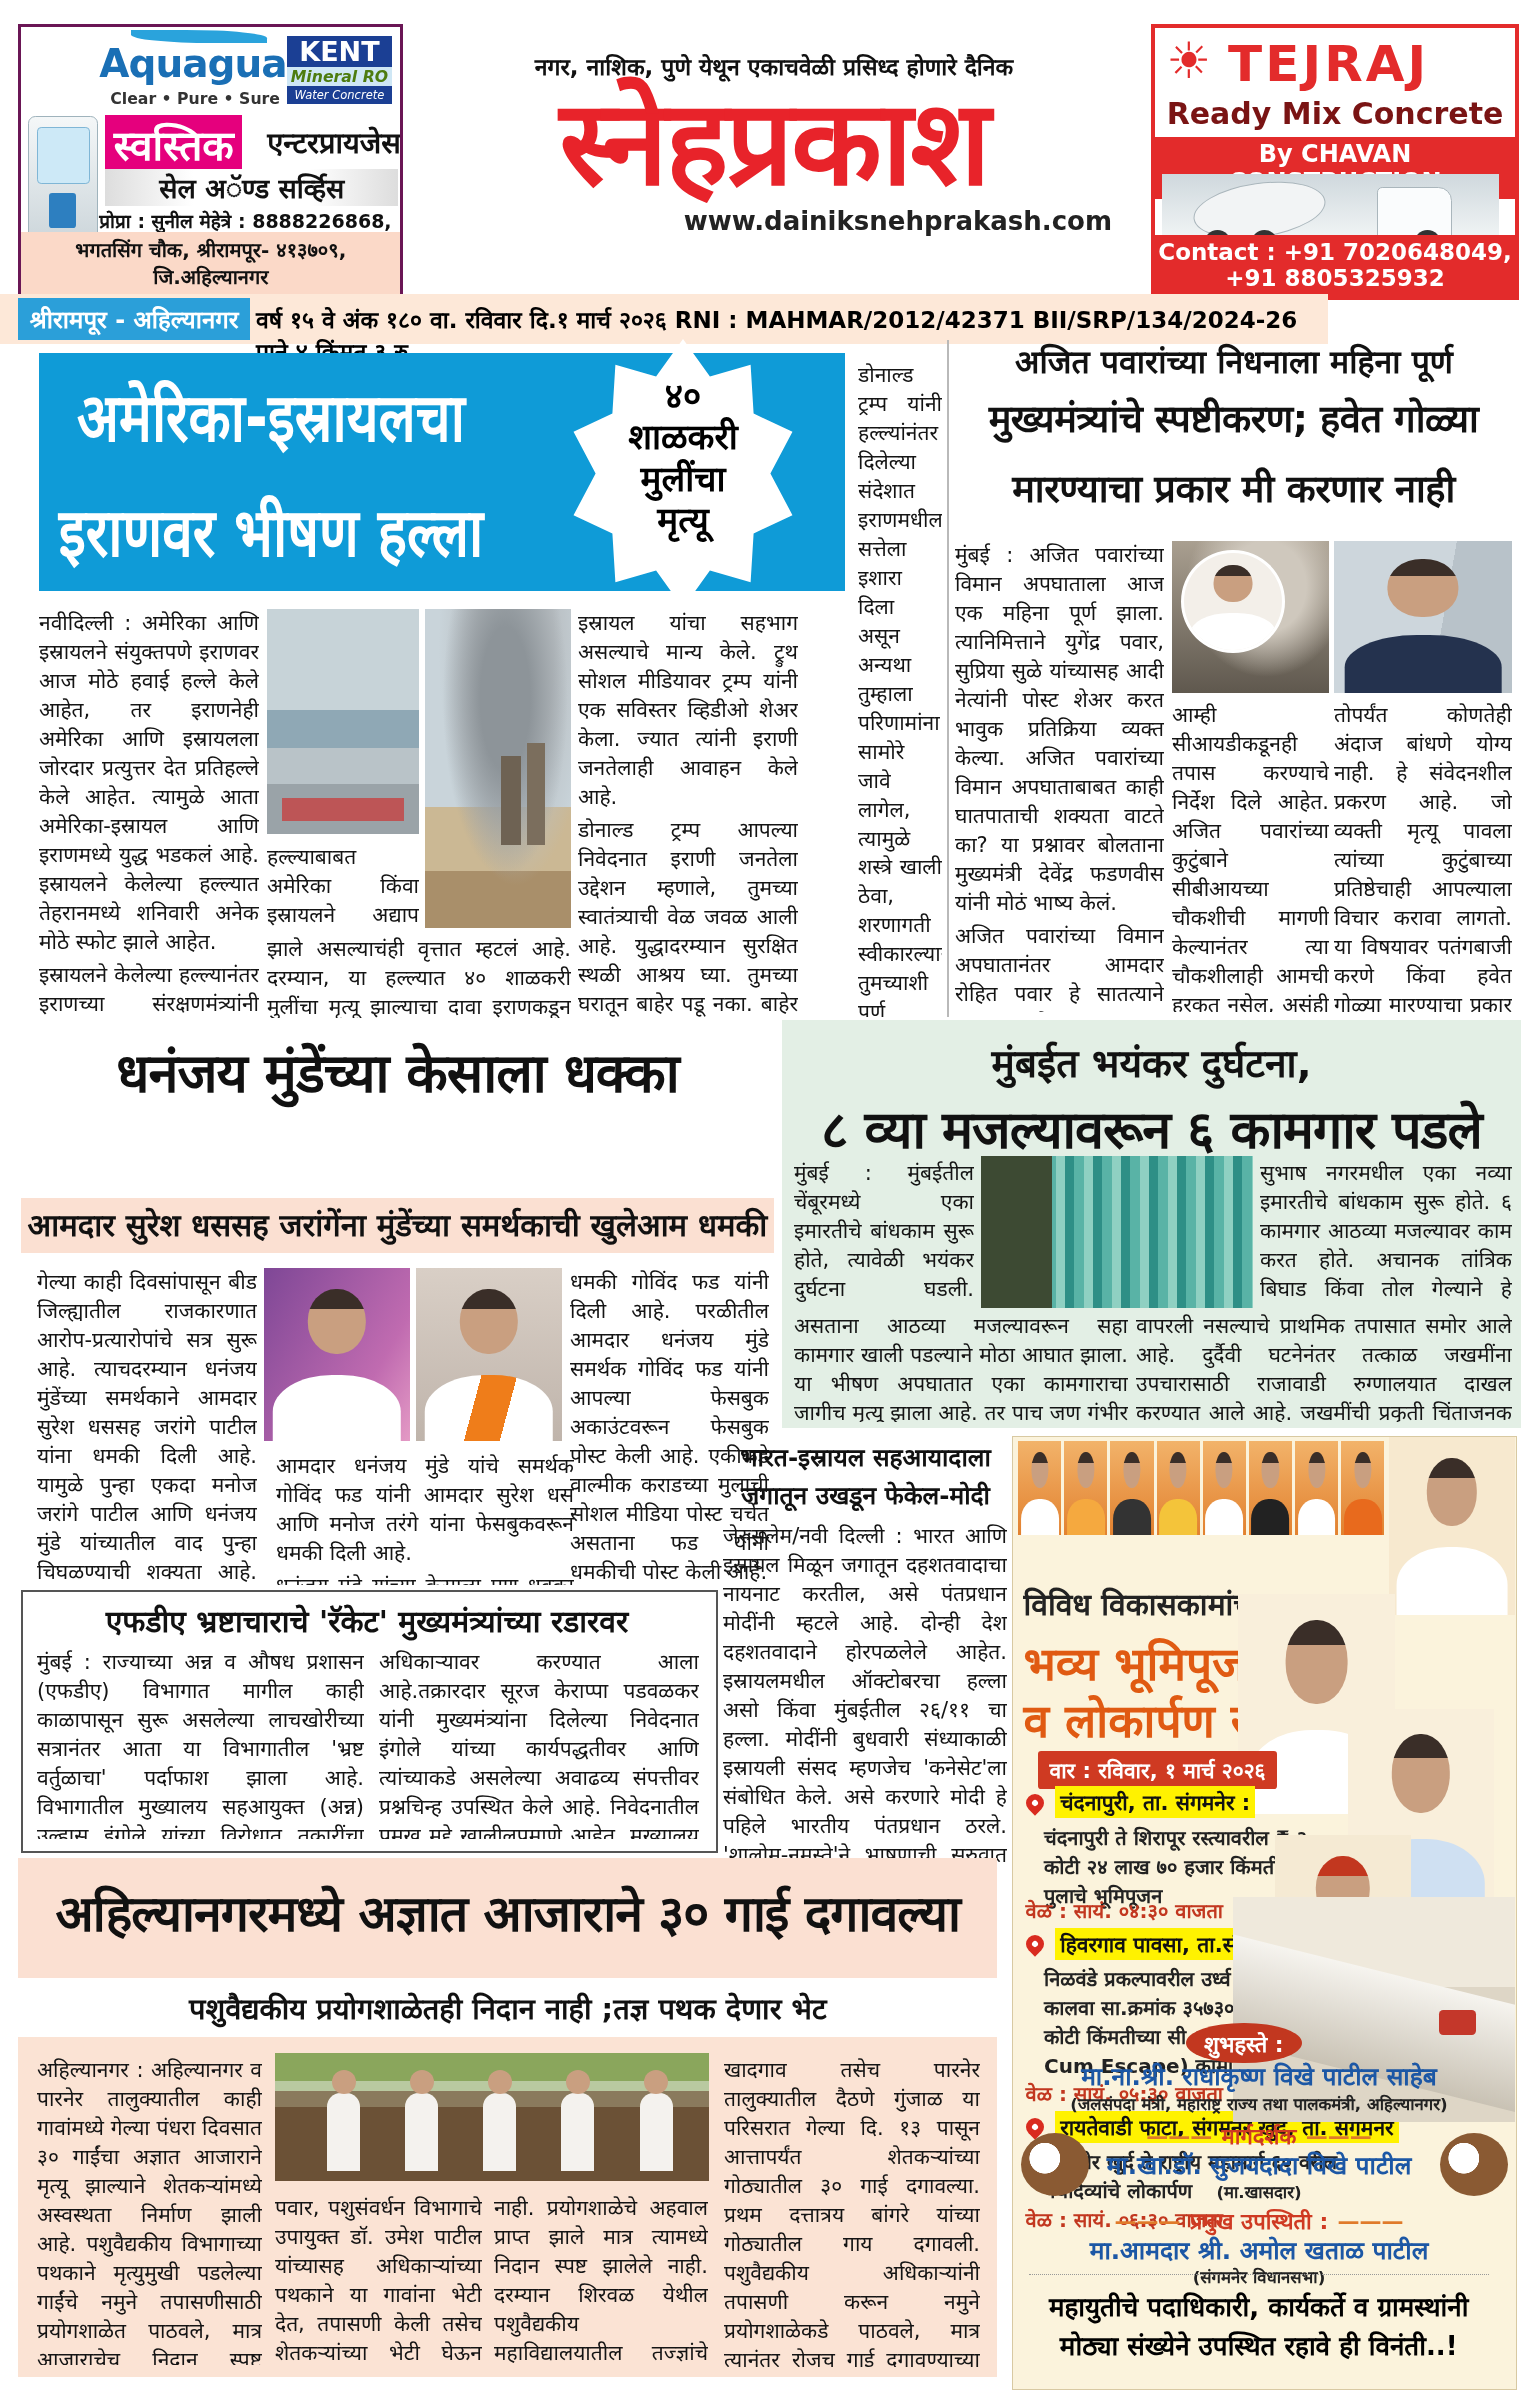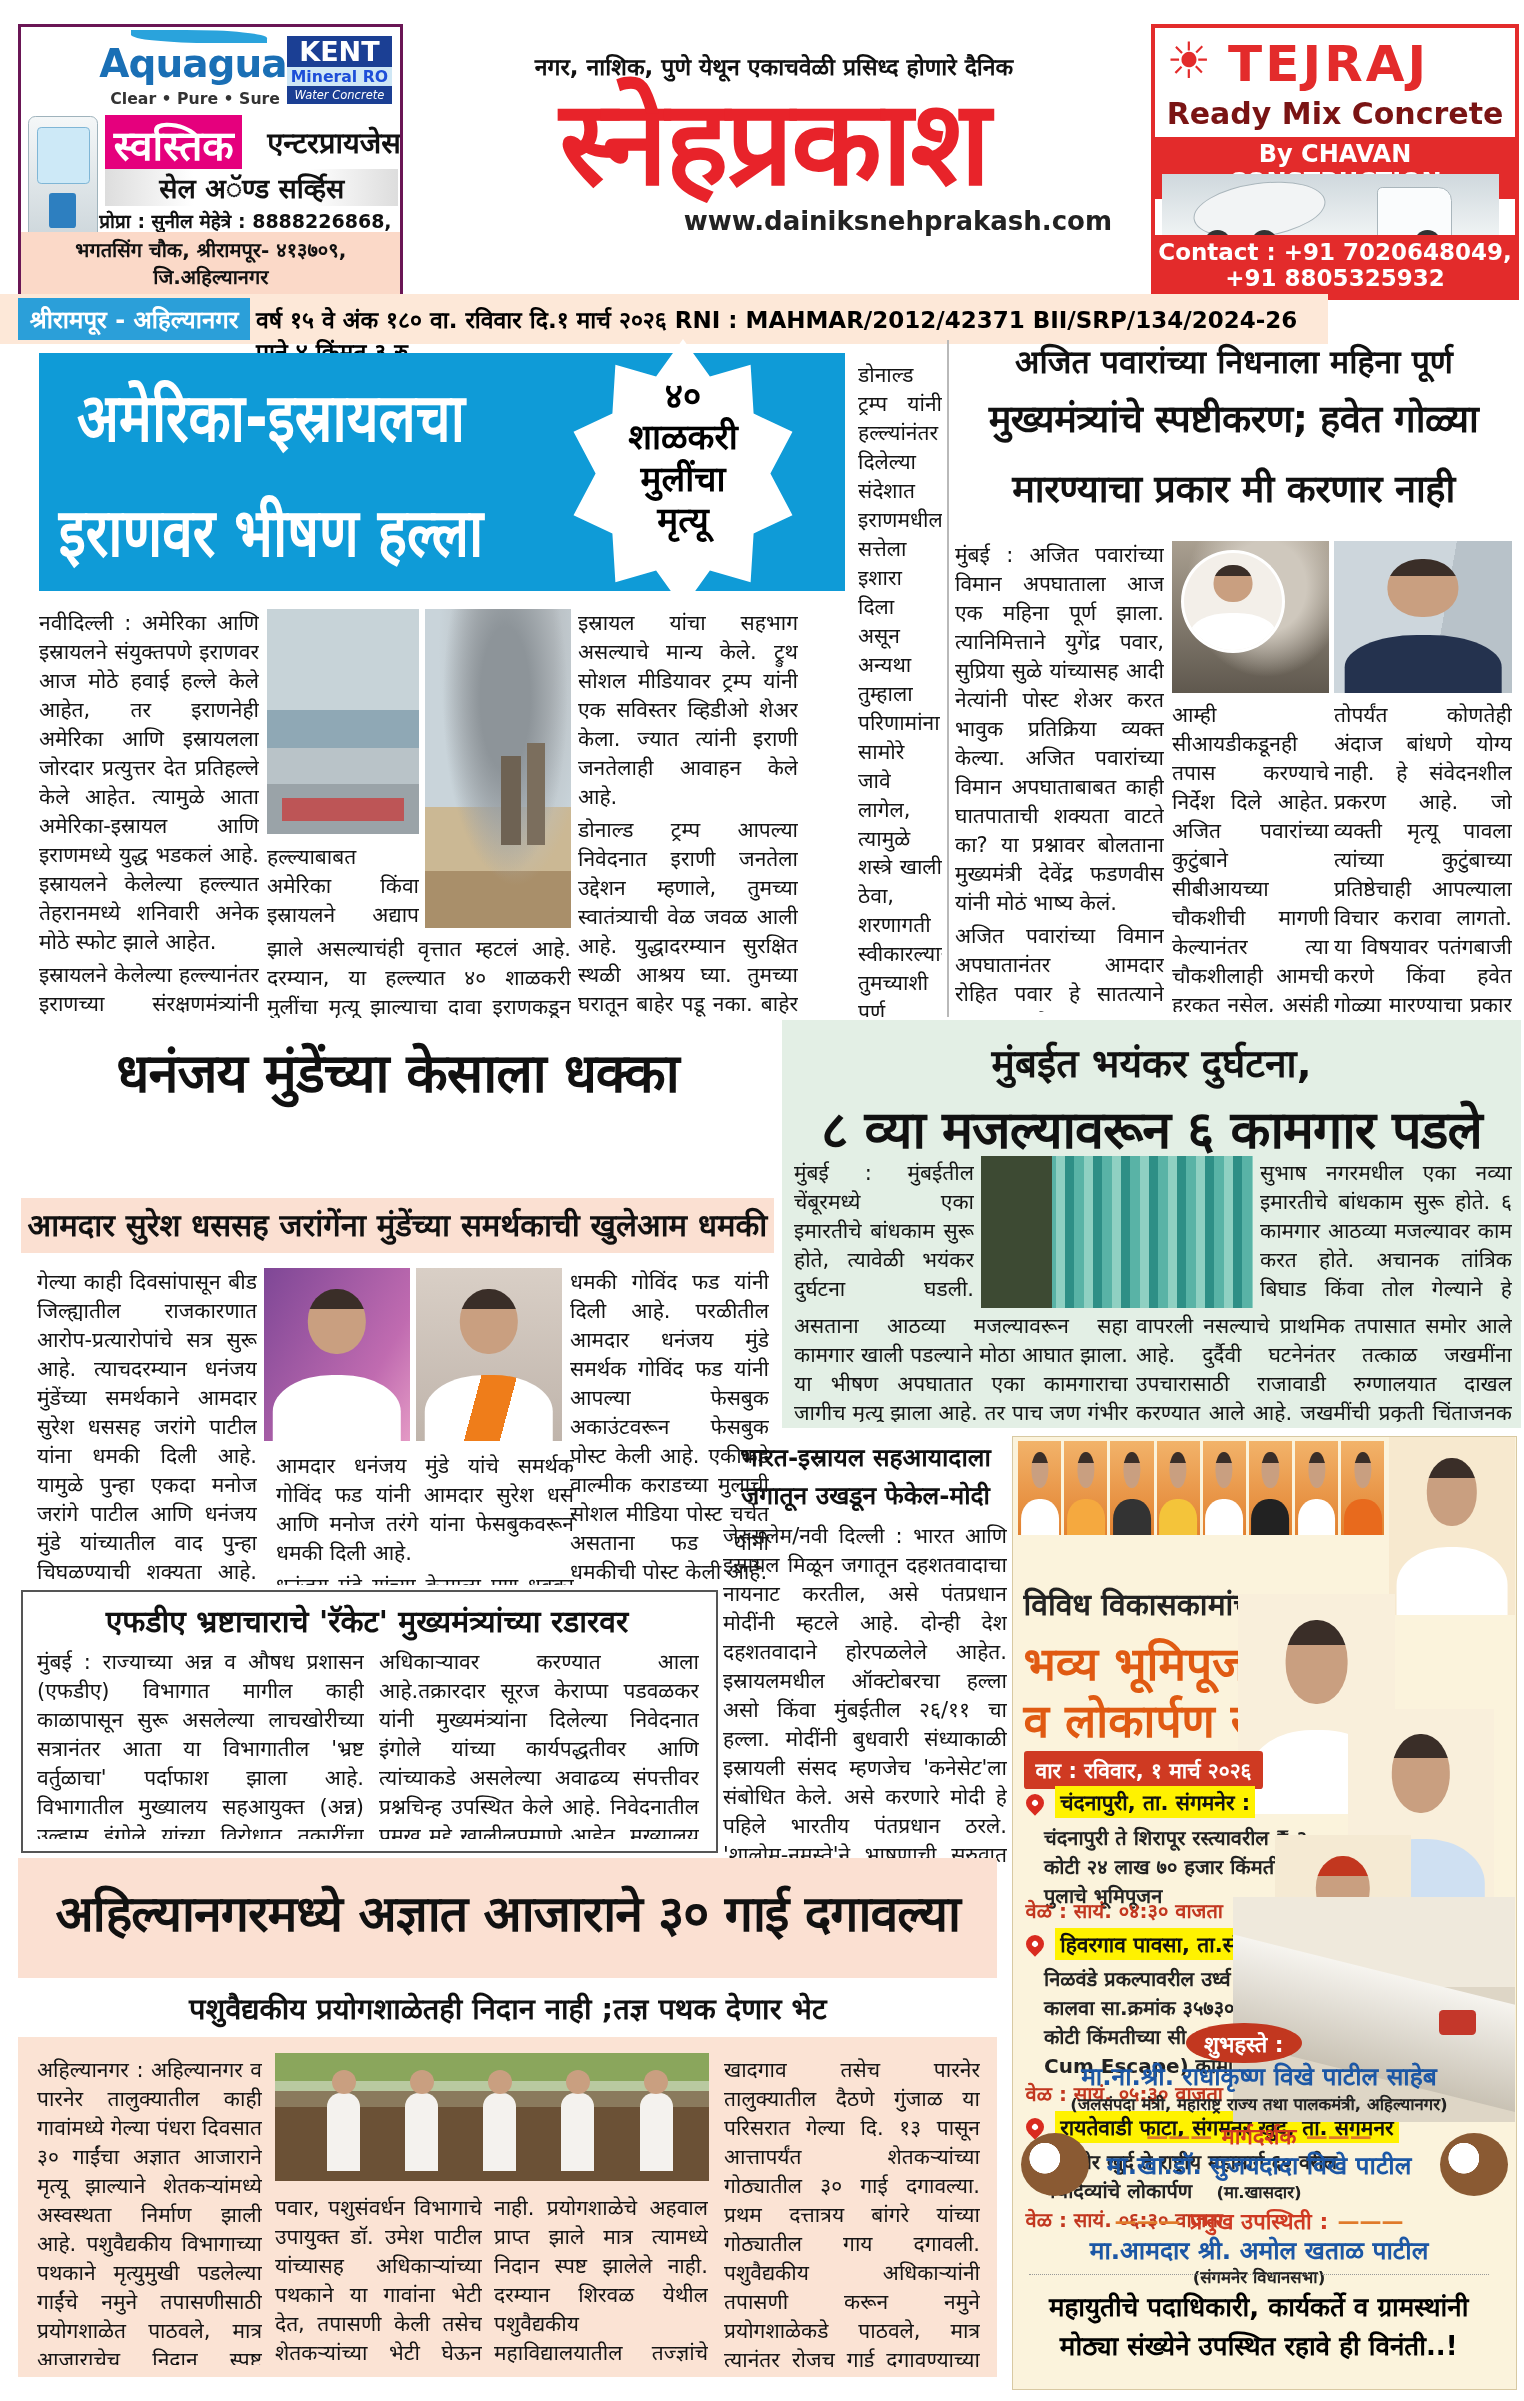--- a/index.html
+++ b/index.html
@@ -8,21 +8,21 @@
   .abs{position:absolute}
   .col{position:absolute;overflow:hidden;font-size:21px;line-height:1.38;text-align:justify;color:#141414}
   .col p{margin:0 0 4.2px 0}
   
   #adL{left:18.3px;top:23.5px;width:379px;height:268px;border:3.7px solid #6a1655;background:#fff;overflow:hidden}
   #adL .aqua{position:absolute;left:78px;top:14.6px;font-size:39px;font-weight:bold;color:#1a6fb5;letter-spacing:-1px}
   #adL .swoosh{position:absolute;left:110px;top:3.1px;width:136px;height:13.6px;background:#2aa3dc;border-radius:0 60% 0 60%}
   #adL .slogan{position:absolute;left:89px;top:62px;font-size:15.7px;font-weight:bold;color:#333}
   #adL .kent{position:absolute;right:8.4px;top:9.4px;width:105px;height:78px;text-align:center}
   #adL .kent .k1{background:#1b3f94;color:#fff;font-size:27px;font-weight:bold}
-  #adL .kent .k2{background:#cfe7f5;color:#1d4ed8;font-size:15.7px;font-weight:bold;}
+  #adL .kent .k2{background:#cfe7f5;color:#4d7c0f;font-size:15.7px;font-weight:bold;font-style:italic}
   #adL .kent .k3{background:#1b3f94;color:#fff;font-size:11.5px;font-style:italic;padding:2.1px 0}
   #adL .purifier{position:absolute;left:6.3px;top:89px;width:68px;height:136px;border-radius:7.3px;
        background:linear-gradient(#f4f7f8,#c9d3d8);border:1.6px solid #9fb3bc}
   #adL .purifier::before{content:"";position:absolute;left:12%;top:8%;width:76%;height:40%;background:#cde9f7;border:1px solid #7fb6d6;border-radius:4.2px}
   #adL .purifier::after{content:"";position:absolute;left:30%;top:56%;width:40%;height:26%;background:#2d7fc0;border-radius:3.1px}
   #adL .swastik{position:absolute;left:84px;top:88px;background:#e5007d;color:#fff;font-size:41px;font-weight:bold;padding:1px 8.4px}
   #adL .ent{position:absolute;left:246px;top:95px;font-size:29px;font-weight:bold;color:#111}
   #adL .serv{position:absolute;left:84px;top:142px;width:293px;text-align:center;font-size:27px;font-weight:bold;
        background:linear-gradient(90deg,#ddd,#fff 30%,#fff 70%,#ddd)}
   #adL .prop{position:absolute;left:78px;top:181px;width:296px;font-size:19px;font-weight:bold}
@@ -107,21 +107,21 @@
   #cowHead{left:18.3px;top:1878px;width:979px;font-size:50px;font-weight:bold;text-align:center;white-space:nowrap;letter-spacing:-1px}
   #cowSub{left:18.3px;top:1988px;width:979px;font-size:29px;font-weight:bold;text-align:center;white-space:nowrap}
   #cowBody{left:18.3px;top:2037px;width:979px;height:340px;background:#fbe3d4}
   
   #ev{left:1012px;top:1436px;width:503px;height:952px;background:#fbf3dc;border:1px solid #d8c9a2;overflow:hidden}
   #ev .strip{position:absolute;left:5.2px;top:4.2px;width:366px;height:94px;display:flex;gap:3.1px}
   #ev .strip .pt{position:relative;flex:1;height:100%;background:linear-gradient(#f2b36a,#e2812f)}
   #ev .intro{position:absolute;left:10.5px;top:146px;font-size:30px;font-weight:bold;color:#222}
   #ev .t1{position:absolute;left:10.5px;top:194px;font-size:46px;font-weight:bold;color:#e05a12}
   #ev .t2{position:absolute;left:10.5px;top:251px;font-size:46px;font-weight:bold;color:#e05a12}
-  #ev .dt{position:absolute;left:11px;top:314px;background:#cf3a22;color:#fff;font-size:21px;font-weight:bold;padding:5.2px 11.5px;border-radius:3.1px}
+  #ev .dt{position:absolute;left:25px;top:314px;background:#cf3a22;color:#fff;font-size:21px;font-weight:bold;padding:5.2px 11.5px;border-radius:3.1px}
   .pin{position:absolute;width:18px;height:18px;background:#d92b1f;border-radius:50% 50% 50% 0;transform:rotate(-45deg)}
   .pin::after{content:"";position:absolute;left:5.8px;top:5.8px;width:6.3px;height:6.3px;background:#fff;border-radius:50%}
   #ev .loc{position:absolute;font-size:21px;font-weight:bold;background:#fff200;padding:2.1px 5.2px;color:#111}
   #ev .desc{position:absolute;font-size:20px;font-weight:bold;color:#222;line-height:1.45}
   #ev .time{position:absolute;font-size:20px;font-weight:bold;color:#c2371f}
   #ev .hands{position:absolute;left:173px;top:586px;background:#c2371f;color:#fff;font-size:22px;font-weight:bold;padding:5.2px 18px;border-radius:50%}
   #ev .nm{position:absolute;width:450px;left:21px;text-align:center;font-size:24.6px;font-weight:bold;color:#1c57a5}
   #ev .rl{position:absolute;width:450px;left:21px;text-align:center;font-size:16.7px;font-weight:bold;color:#222}
   #ev .lbl{position:absolute;width:450px;left:21px;text-align:center;font-size:22px;font-weight:bold;color:#cf3a22}
   #ev .lbl::before,#ev .lbl::after{content:"———";color:#e07a2a;margin:0 9.4px}

